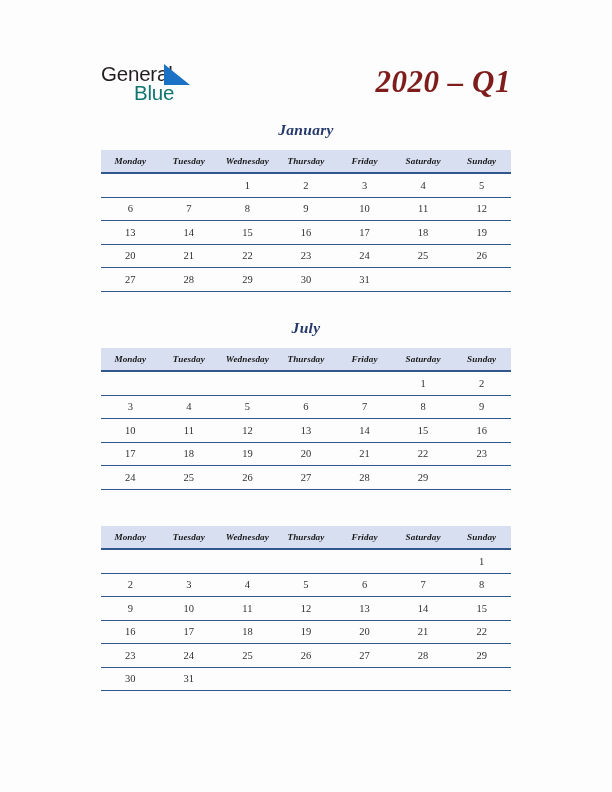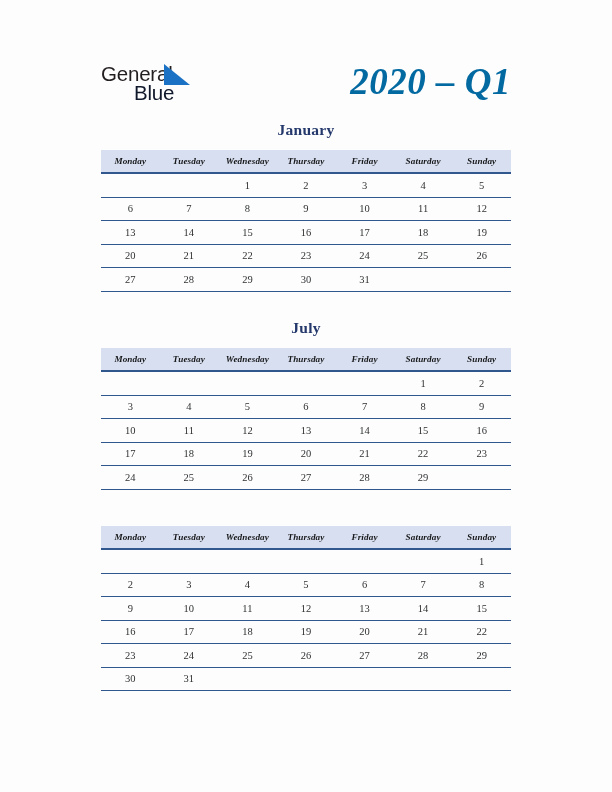--- a/index.html
+++ b/index.html
@@ -52,58 +52,59 @@
     line-height: 1;
     white-space: nowrap;
   }
   .logo-blue {
     position: absolute;
     left: 33px;
     top: 24px;
     font-family: "Liberation Sans", "DejaVu Sans", sans-serif;
     font-size: 20.5px;
     letter-spacing: -0.2px;
-    color: #0f172a;
+    color: #0f766e;
     line-height: 1;
     white-space: nowrap;
   }
   .logo-triangle {
     position: absolute;
     left: 63px;
     top: 5px;
     width: 26px;
     height: 21px;
     overflow: visible;
   }
 
   .quarter-title {
     font-family: "Liberation Serif", "DejaVu Serif", serif;
     font-style: italic;
     font-weight: bold;
-    font-size: 37px;
-    color: #0369a1;
+    font-size: 31px;
+    color: #7f1d1d;
     line-height: 1;
     white-space: nowrap;
     letter-spacing: 0.5px;
     padding-bottom: 4px;
   }
 
   
   .month-block {
     position: absolute;
     left: 101px;
     width: 410px;
   }
   #month-0 { top: 122px; }
   #month-1 { top: 320px; }
   #month-2 { top: 517px; }
 
   .month-title {
     text-align: center;
     font-family: "Liberation Serif", "DejaVu Serif", serif;
+    font-style: italic;
     font-weight: bold;
     font-size: 15.5px;
     color: #24386b;
     line-height: 1;
     height: 19px;
     letter-spacing: 0.3px;
   }
 
   table.calendar {
     border-collapse: collapse;

